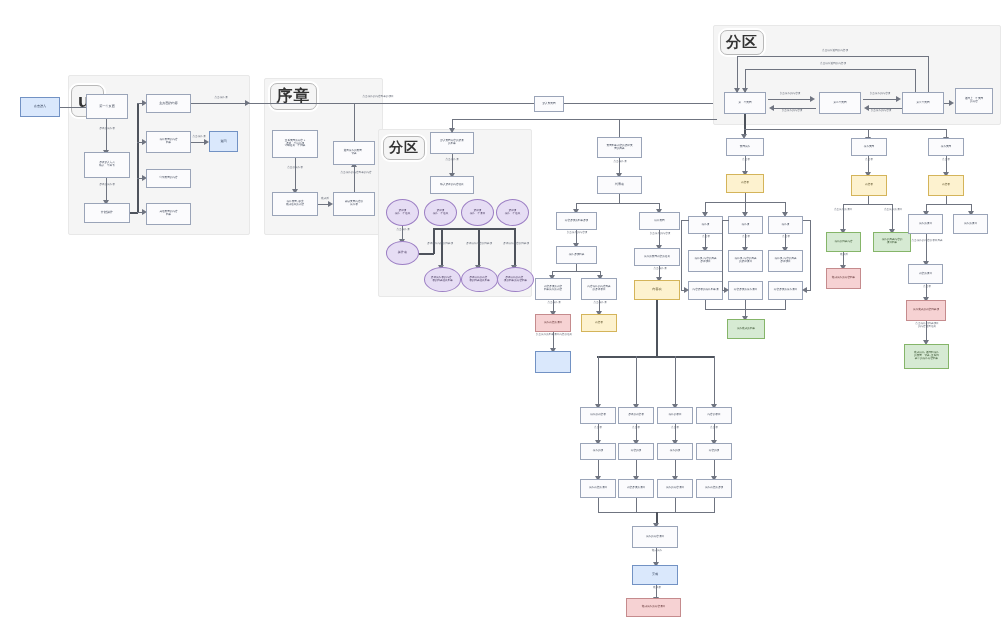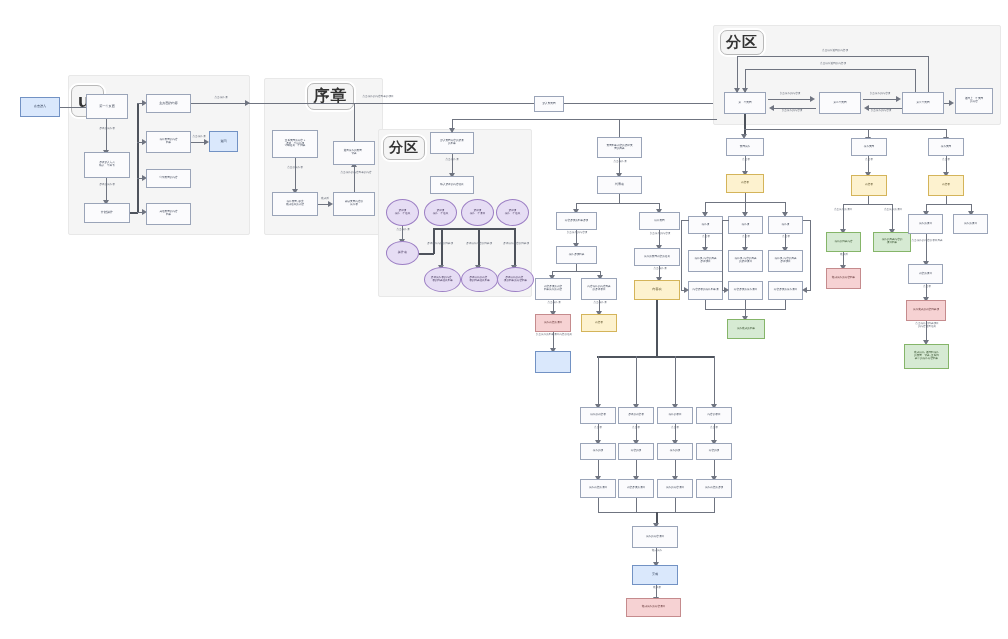--- a/index.html
+++ b/index.html
@@ -78,21 +78,21 @@
 <body>
 
 <div id="canvas">
 
   <div class="group" style="left:68px;top:75px;width:180px;height:158px;"></div>
   <div class="group" style="left:264px;top:78px;width:117px;height:155px;"></div>
   <div class="group" style="left:378px;top:129px;width:152px;height:166px;"></div>
   <div class="group" style="left:713px;top:25px;width:286px;height:98px;"></div>
 
   <div class="group-title" style="left:71px;top:85px;width:31px;height:30px;font-size:19px;">ui</div>
-  <div class="group-title" style="left:270px;top:83px;width:45px;height:25px;font-size:16px;margin-left:37px;">序章</div>
+  <div class="group-title" style="left:270px;top:83px;width:45px;height:25px;font-size:16px;">序章</div>
   <div class="group-title" style="left:383px;top:136px;width:40px;height:22px;font-size:14px;">分区</div>
   <div class="group-title" style="left:720px;top:30px;width:42px;height:23px;font-size:15px;">分区</div>
 
   <div class="node n-blue t6" style="left:20px;top:97px;width:40px;height:20px;white-space:pre-line;">点击进入</div>
   <div class="ln lh" style="left:60px;top:107px;width:26px;"></div>
 
   <div class="node n-white t6" style="left:86px;top:94px;width:42px;height:25px;white-space:pre-line;">第一个页面</div>
 
   <div class="ln lv" style="left:106px;top:119px;height:33px;"></div>
   <div class="arw arw-d" style="left:103px;top:150px;"></div>

